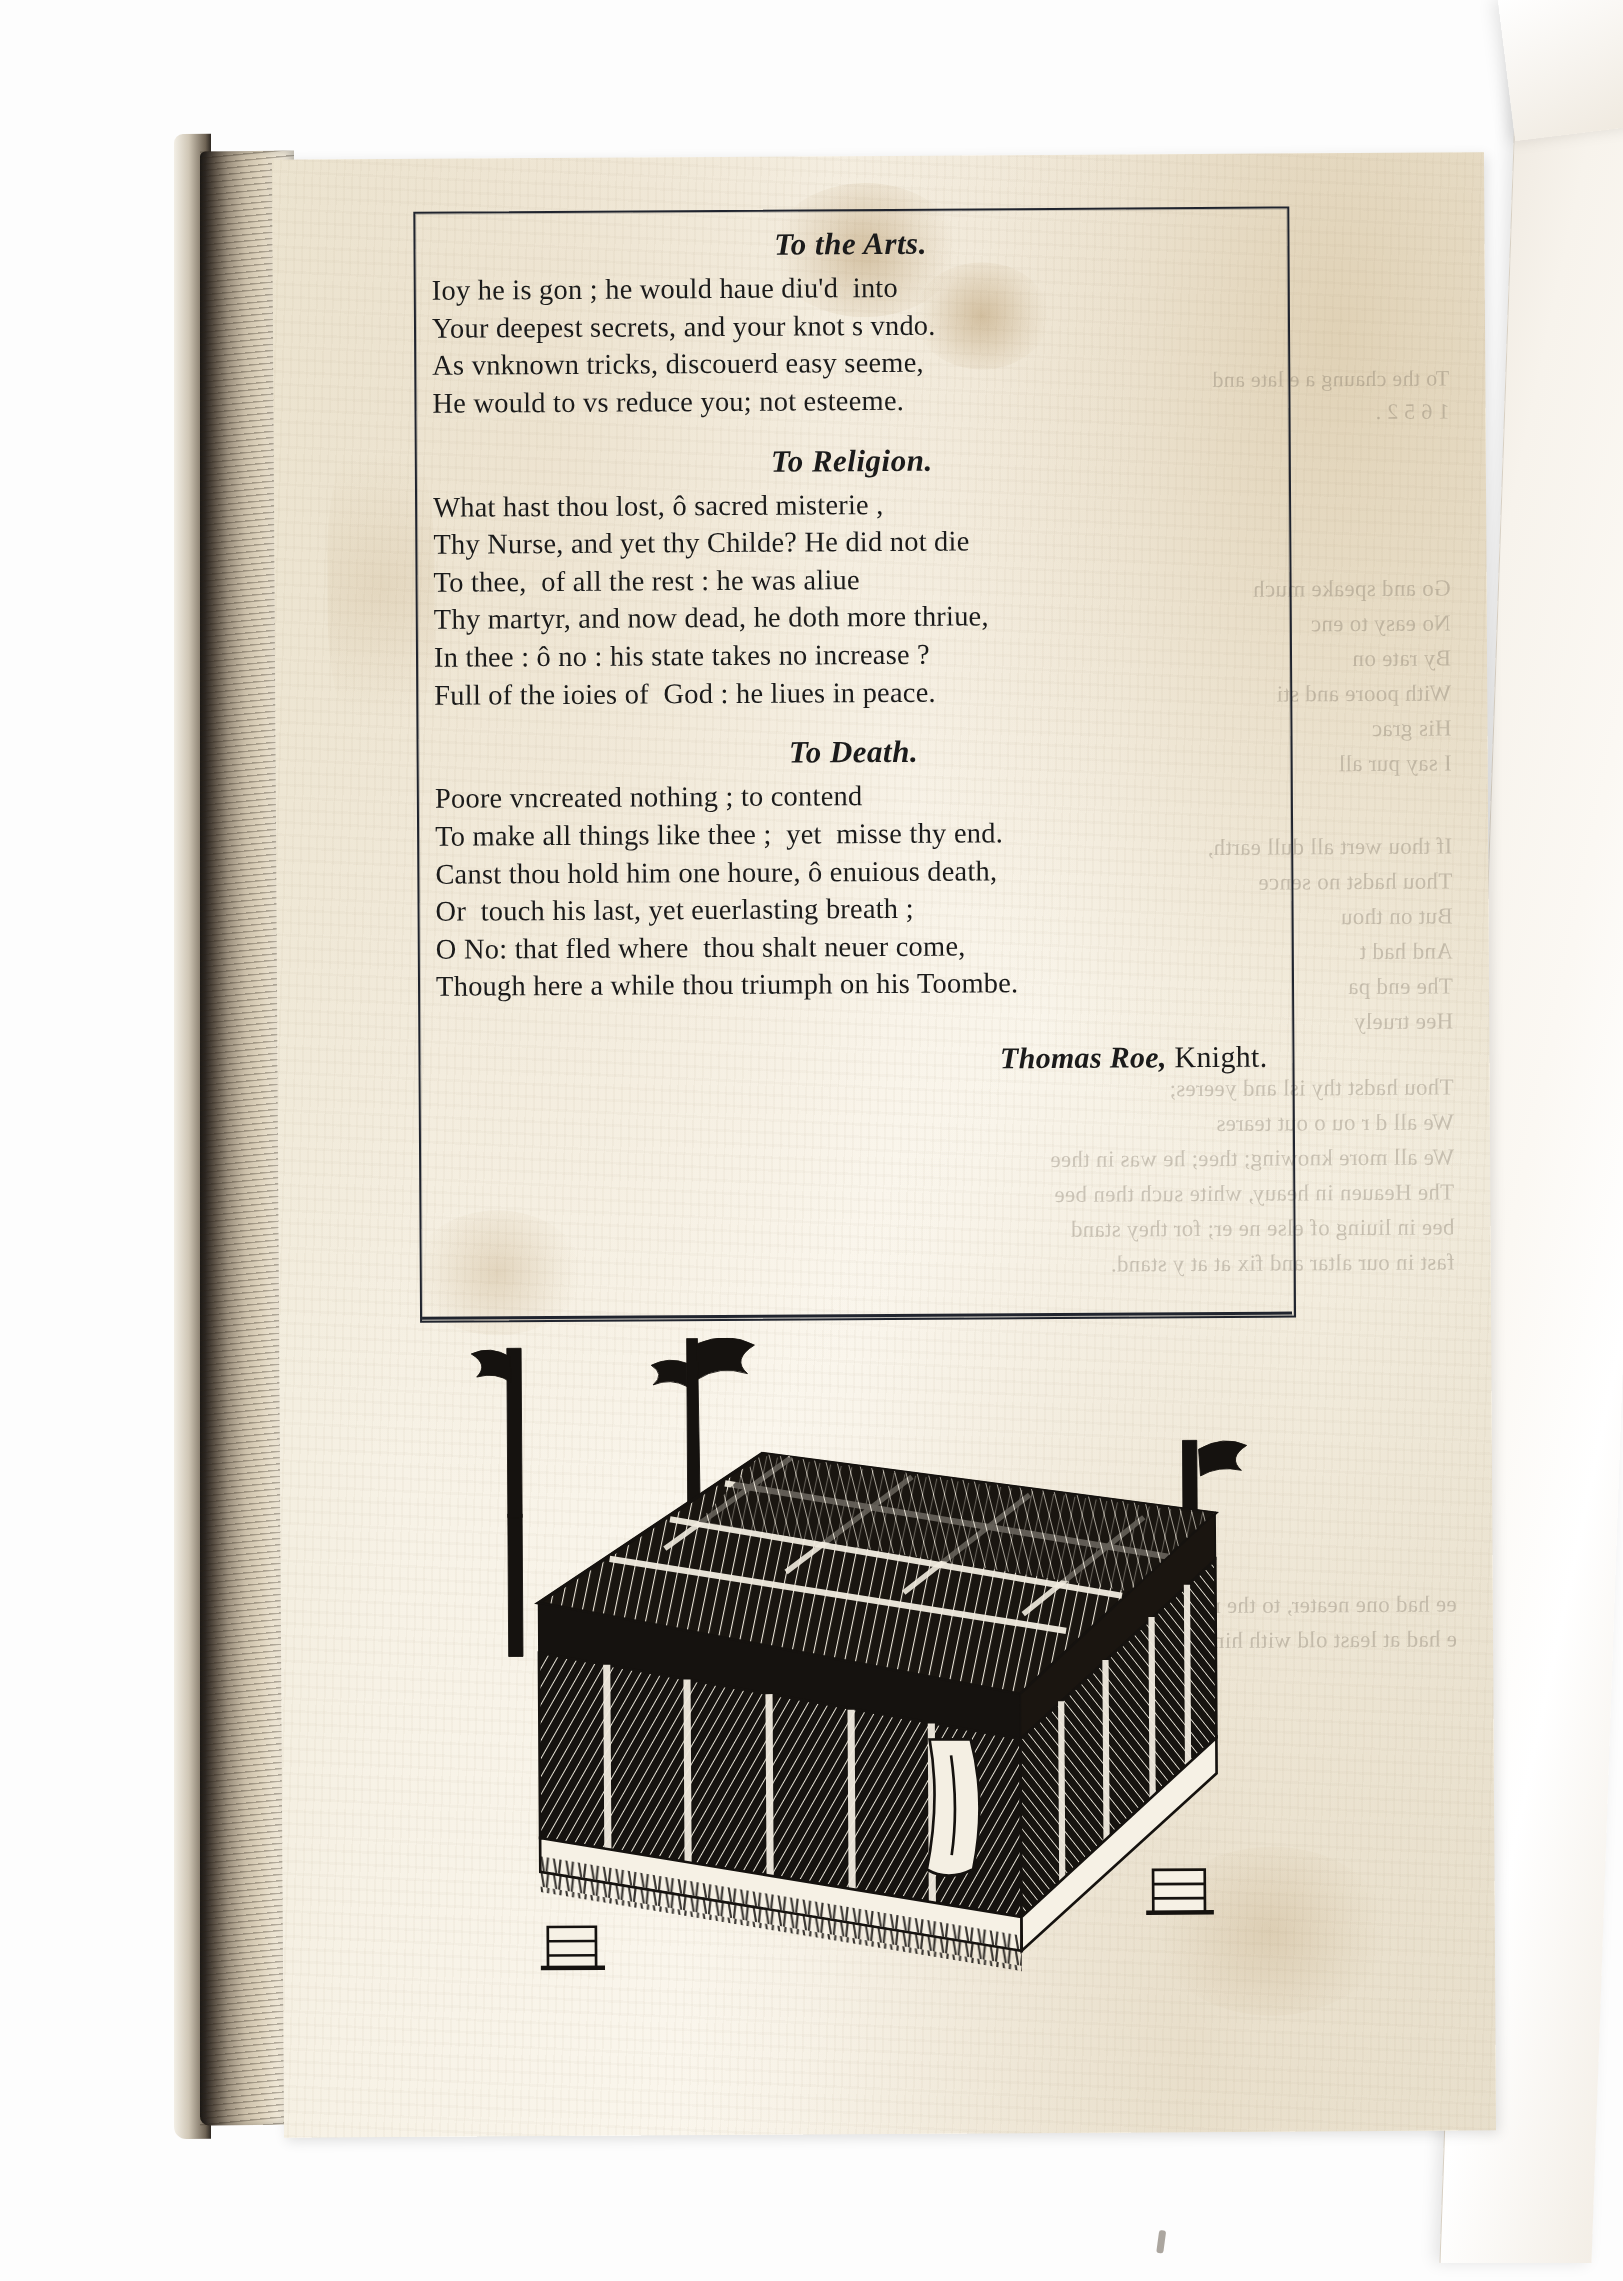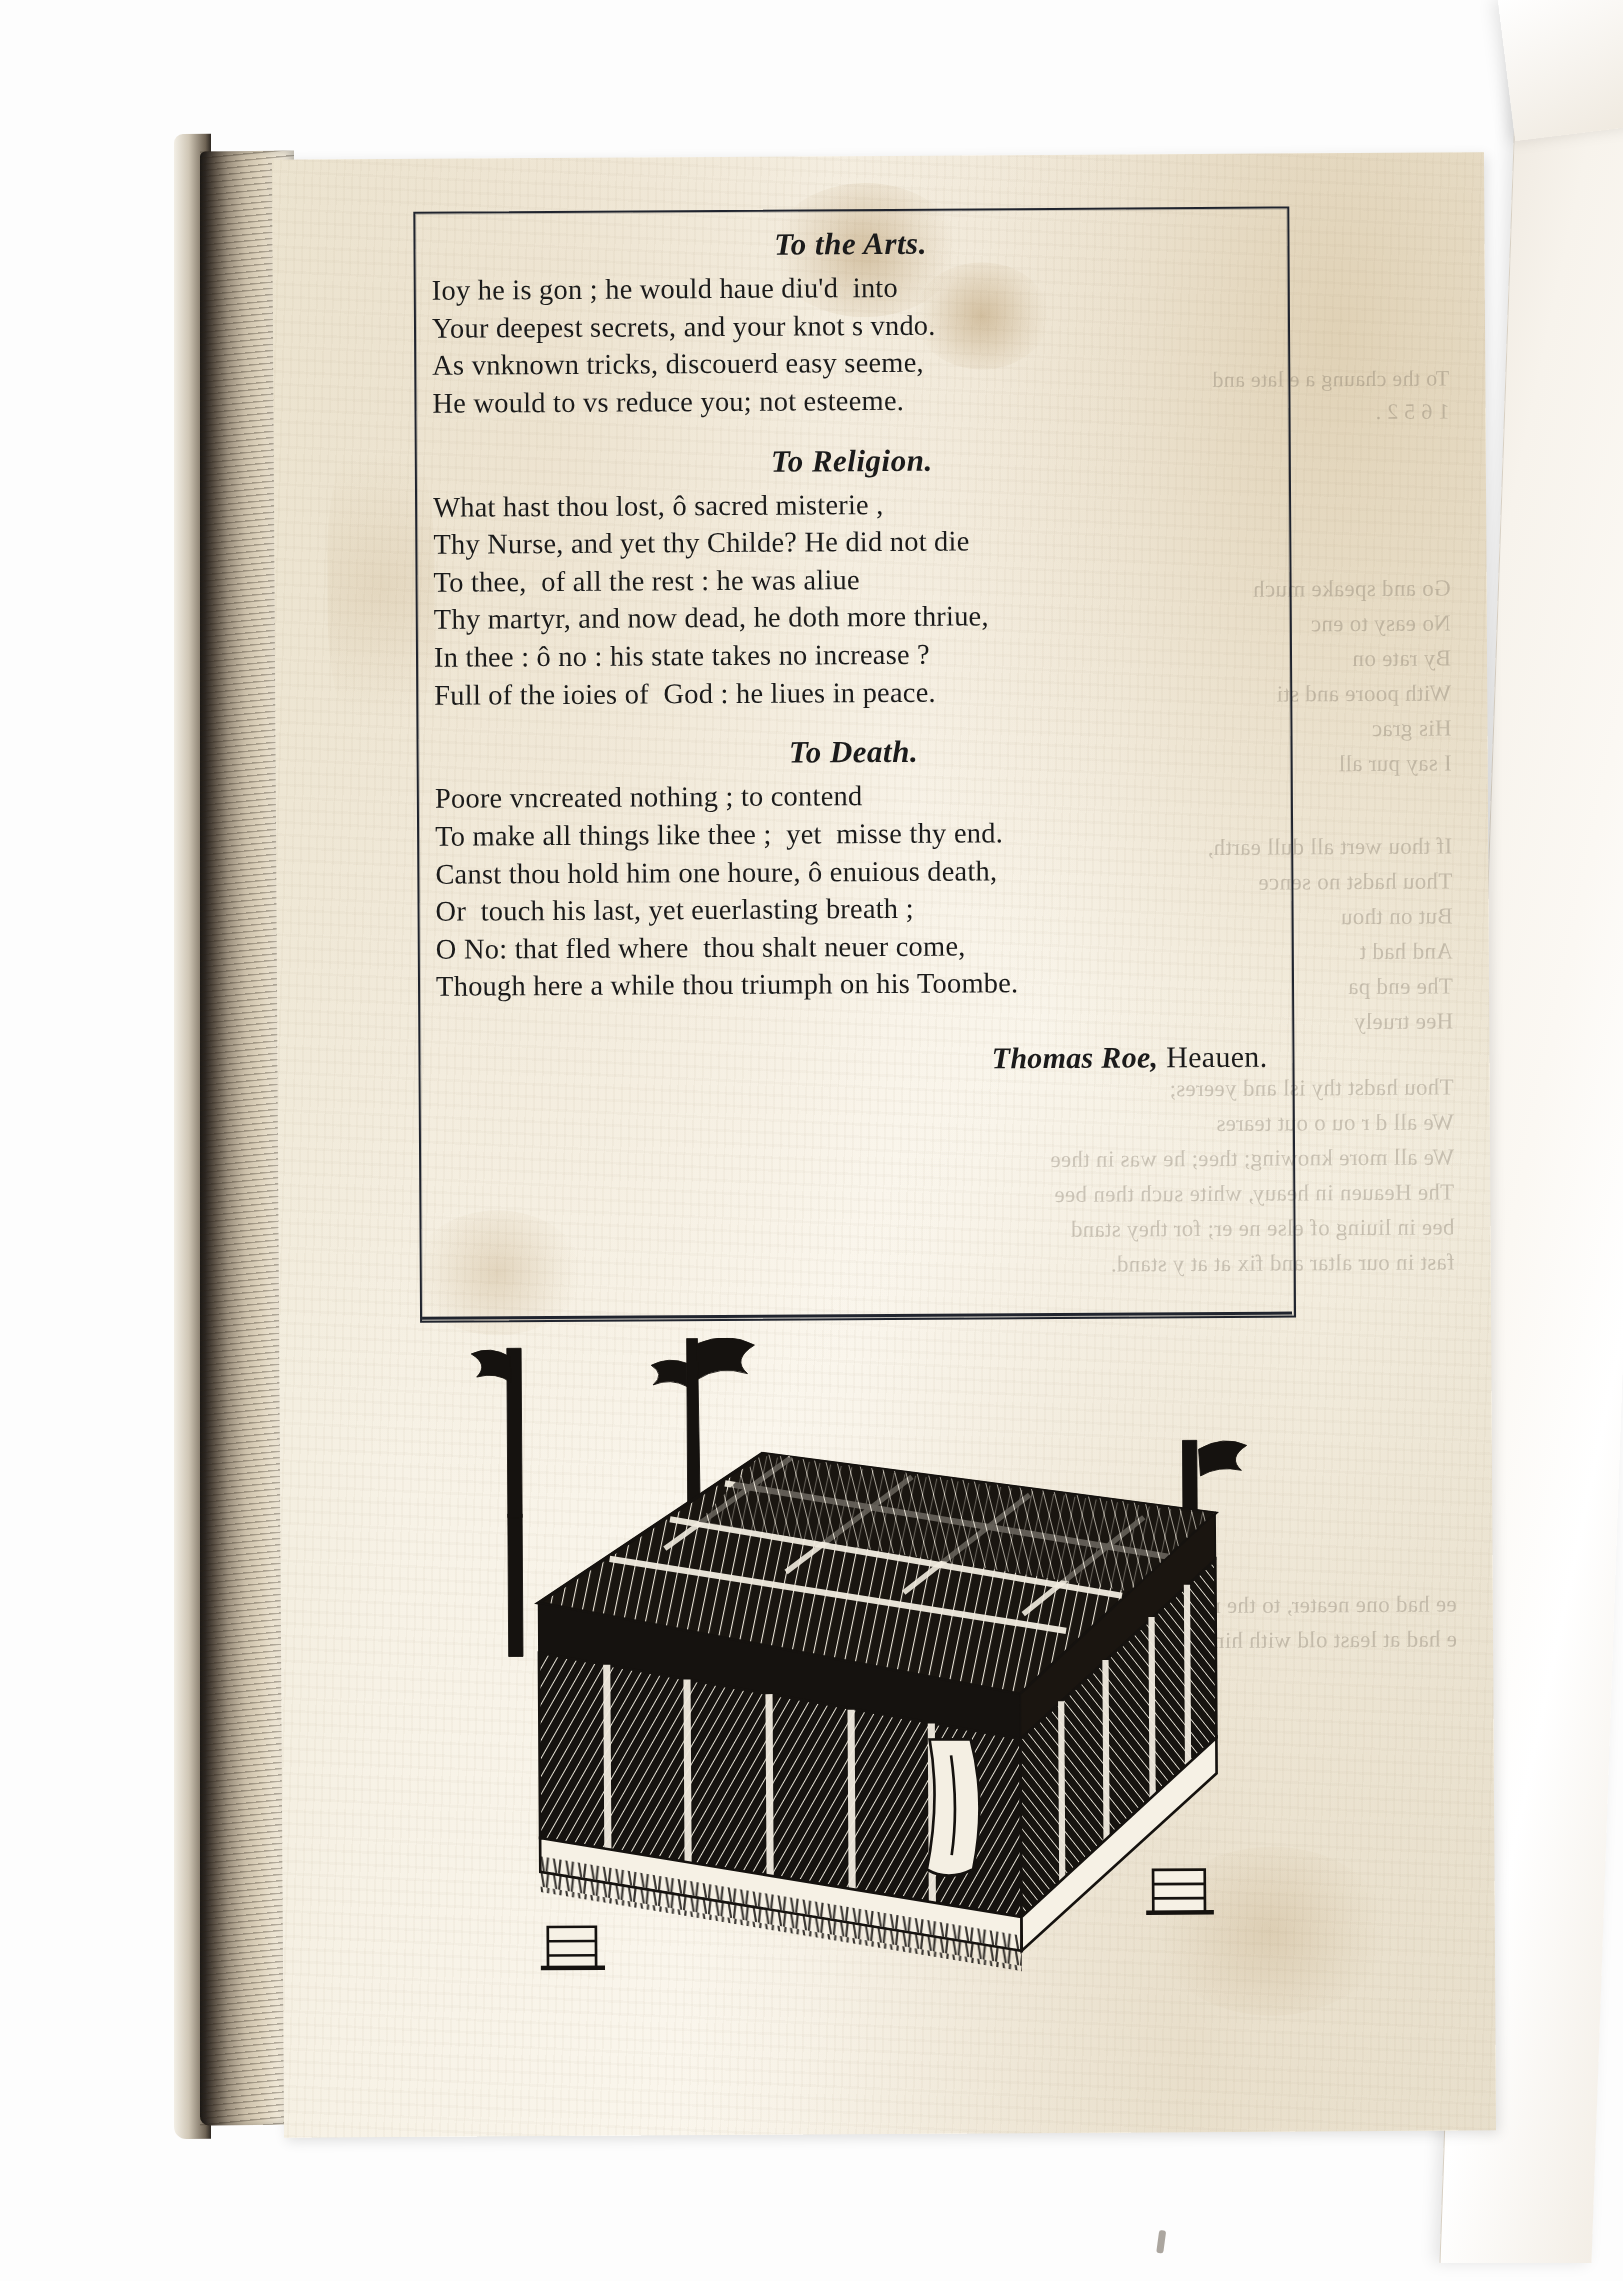--- a/index.html
+++ b/index.html
@@ -299,21 +299,21 @@
           <span class="line">To make all things like thee ;  yet  misse thy end.</span>
           <span class="line">Canst thou hold him one houre, ô enuious death,</span>
           <span class="line">Or  touch his last, yet euerlasting breath ;</span>
           <span class="line">O No: that fled where  thou shalt neuer come,</span>
           <span class="line">Though here a while thou triumph on his Toombe.</span>
         </div>
       </div>
 
       <div class="signature">
         <span class="nm">Thomas Roe,</span>
-        <span>Heauen.</span>
+        <span>Knight.</span>
       </div>
     </div>
 
     <div class="rule"></div>
 
     <div class="woodcut">
       <svg width="855" height="695" viewBox="0 0 960 780" xmlns="http://www.w3.org/2000/svg">
         <defs>
           <pattern id="hatchA" width="10" height="10" patternUnits="userSpaceOnUse" patternTransform="rotate(30)">
             <rect width="10" height="10" fill="#15120f"></rect>

